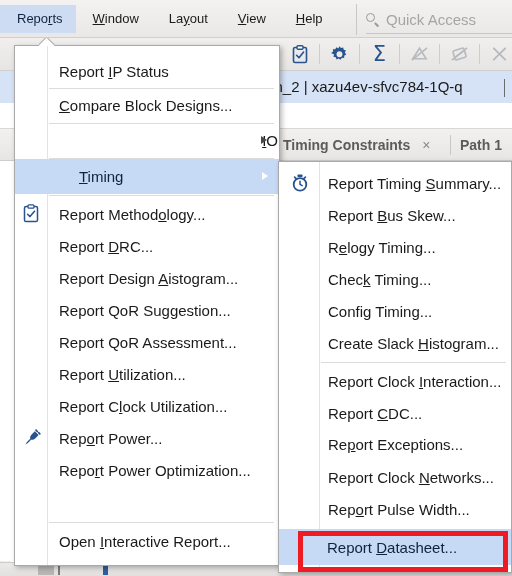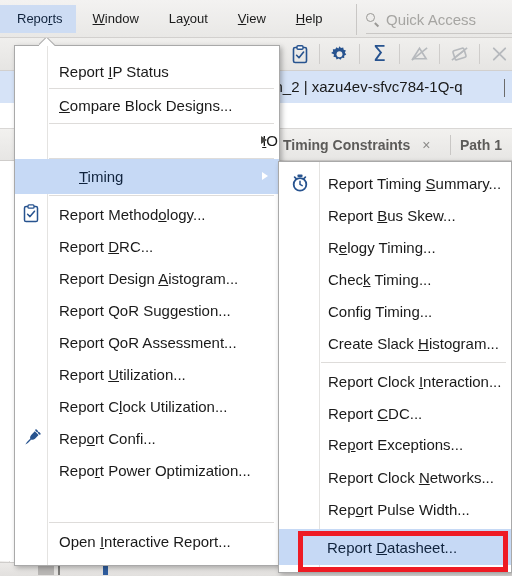--- a/index.html
+++ b/index.html
@@ -517,21 +517,21 @@
   </div>
 
   <div class="menu-item" style="top:376px;">
     <span class="mi-icon">
       <svg width="20" height="20" viewBox="0 0 20 20">
         <path d="M12.8 3.3 L16.6 7.1 L13.0 10.7 C11.6 12.1 9.4 12.2 8.1 10.9 L8.9 10.1 L5.0 14.0 L3.3 16.6 L5.9 14.9 L9.8 11.0 L9.0 11.8 C7.7 10.5 7.8 8.3 9.2 6.9 Z" fill="#27538f"></path>
         <path d="M14.0 2.1 L15.2 3.3" stroke="#27538f" stroke-width="1.7" stroke-linecap="round"></path>
         <path d="M16.6 4.7 L17.8 5.9" stroke="#27538f" stroke-width="1.7" stroke-linecap="round"></path>
       </svg>
     </span>
-    <span class="mi-label"><span>Rep</span><span class="mn">o</span><span>rt Confi...</span></span>
+    <span class="mi-label"><span>Rep</span><span class="mn">o</span><span>rt Power...</span></span>
   </div>
 
   <div class="menu-item" style="top:408px;text-align:center;">
     <span class="mi-label"><span>Repo</span><span class="mn">r</span><span>t Power Optimization...</span></span>
   </div>
 
   <div class="menu-sep" style="top:476px;"></div>
 
   <div class="menu-item" style="top:479px;">
     <span class="mi-label"><span>Open </span><span class="mn">I</span><span>nteractive Report...</span></span>

